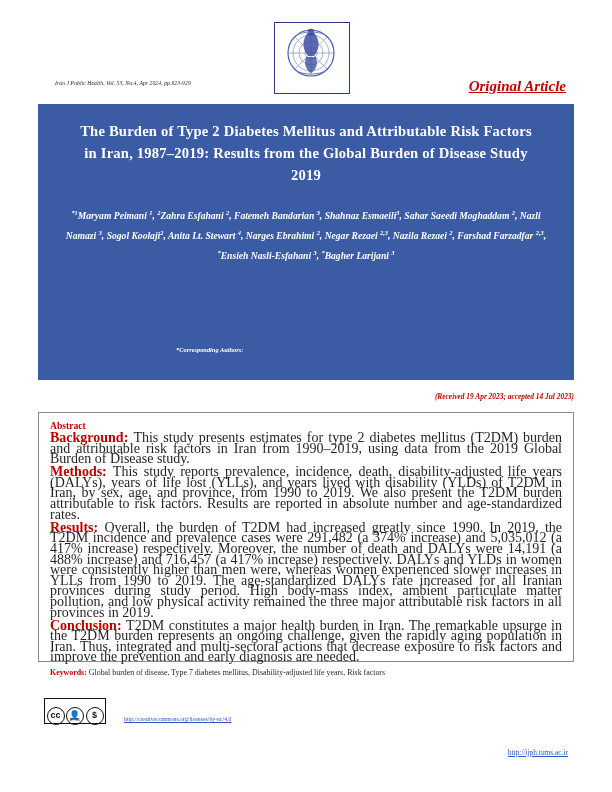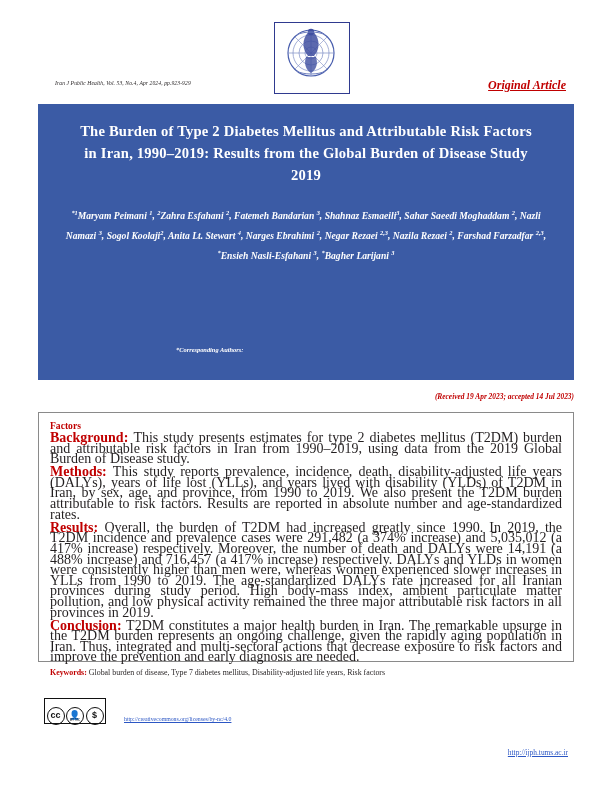--- a/index.html
+++ b/index.html
@@ -27,21 +27,21 @@
     top: 80px;
     font-size: 5.6px;
     font-style: italic;
     color: #231f20;
     letter-spacing: 0.1px;
   }
   .article-type {
     position: absolute;
     right: 46px;
     top: 78px;
-    font-size: 12px;
+    font-size: 15px;
     font-weight: bold;
     font-style: italic;
     color: #c00000;
     text-decoration: underline;
   }
 
   
   .logo-box {
     position: absolute;
     left: 274px;
@@ -217,28 +217,28 @@
         </g>
         <g stroke="#6f7fbe" stroke-width="1" fill="none">
           <path d="M -14 18 C -8 22 8 22 14 18"></path>
           <path d="M -14 -18 C -8 -22 8 -22 14 -18"></path>
         </g>
       </g>
     </svg>
   </div>
 
   <div class="title-band">
-    <div class="title">The Burden of Type 2 Diabetes Mellitus and Attributable Risk Factors in Iran, 1990–2019: Results from the Global Burden of Disease Study 2019</div>
+    <div class="title">The Burden of Type 2 Diabetes Mellitus and Attributable Risk Factors in Iran, 1987–2019: Results from the Global Burden of Disease Study 2019</div>
     <div class="authors"><sup>*1</sup>Maryam Peimani <sup>1</sup>, <sup>2</sup>Zahra Esfahani <sup>2</sup>, Fatemeh Bandarian <sup>3</sup>, Shahnaz Esmaeili<sup>3</sup>, Sahar Saeedi Moghaddam <sup>2</sup>, Nazli Namazi <sup>3</sup>, Sogol Koolaji<sup>2</sup>, Anita Lt. Stewart <sup>4</sup>, Narges Ebrahimi <sup>2</sup>, Negar Rezaei <sup>2,3</sup>, Nazila Rezaei <sup>2</sup>, Farshad Farzadfar <sup>2,3</sup>, <sup>*</sup>Ensieh Nasli-Esfahani <sup>3</sup>, <sup>*</sup>Bagher Larijani <sup>3</sup></div>
     <div class="corresponding">*Corresponding Authors:</div>
     <div class="dates">(Received 19 Apr 2023; accepted 14 Jul 2023)</div>
   </div>
 
   <div class="abstract-box">
-    <div class="abstract-title">Factors</div>
+    <div class="abstract-title">Abstract</div>
     <div id="abstract-sections">
         <p class="abs-para"><span class="abs-label">Background: </span><span>This study presents estimates for type 2 diabetes mellitus (T2DM) burden and attributable risk factors in Iran from 1990–2019, using data from the 2019 Global Burden of Disease study.</span></p>
         <p class="abs-para"><span class="abs-label">Methods: </span><span>This study reports prevalence, incidence, death, disability-adjusted life years (DALYs), years of life lost (YLLs), and years lived with disability (YLDs) of T2DM in Iran, by sex, age, and province, from 1990 to 2019. We also present the T2DM burden attributable to risk factors. Results are reported in absolute number and age-standardized rates.</span></p>
         <p class="abs-para"><span class="abs-label">Results: </span><span>Overall, the burden of T2DM had increased greatly since 1990. In 2019, the T2DM incidence and prevalence cases were 291,482 (a 374% increase) and 5,035,012 (a 417% increase) respectively. Moreover, the number of death and DALYs were 14,191 (a 488% increase) and 716,457 (a 417% increase) respectively. DALYs and YLDs in women were consistently higher than men were, whereas women experienced slower increases in YLLs from 1990 to 2019. The age-standardized DALYs rate increased for all Iranian provinces during study period. High body-mass index, ambient particulate matter pollution, and low physical activity remained the three major attributable risk factors in all provinces in 2019.</span></p>
         <p class="abs-para"><span class="abs-label">Conclusion: </span><span>T2DM constitutes a major health burden in Iran. The remarkable upsurge in the T2DM burden represents an ongoing challenge, given the rapidly aging population in Iran. Thus, integrated and multi-sectoral actions that decrease exposure to risk factors and improve the prevention and early diagnosis are needed.</span></p>
       </div>
     <div class="keywords">
       <span class="abs-label">Keywords:</span>
       <span>Global burden of disease, Type 7 diabetes mellitus, Disability-adjusted life years, Risk factors</span>
     </div>

